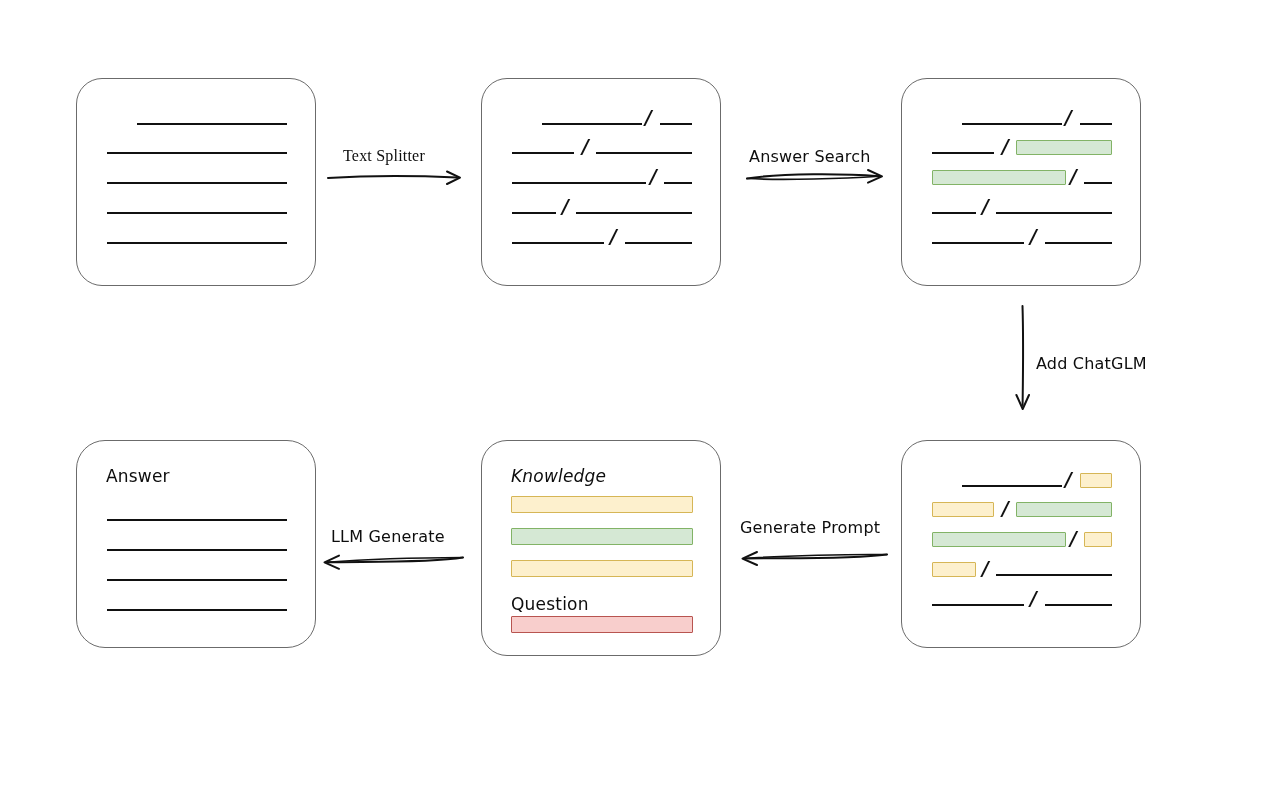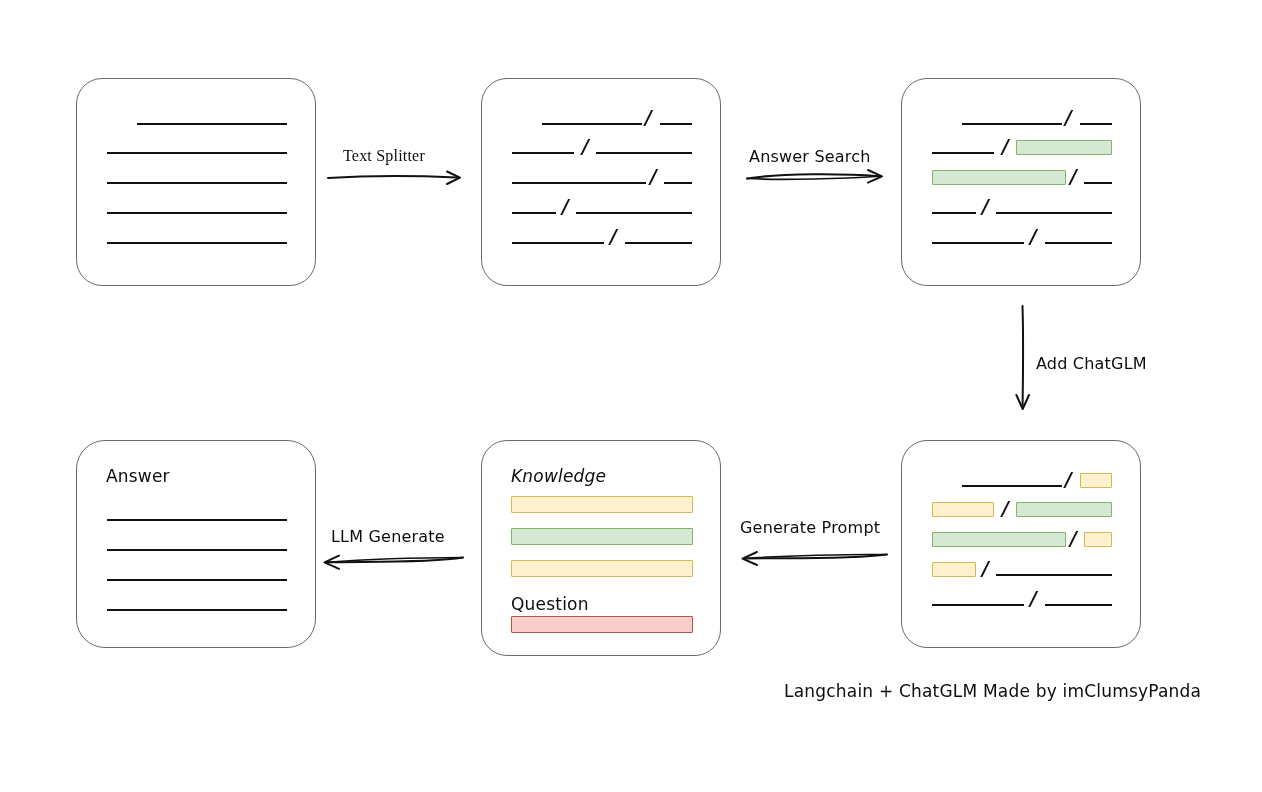--- a/index.html
+++ b/index.html
@@ -216,15 +216,14 @@
     <path d="M21,7 L6.5,13.6 L21,20" stroke="#111" stroke-width="2" fill="none" stroke-linejoin="round" stroke-linecap="round"></path>
   </svg>
 
   <div class="arrow-label" style="left:331px;top:527px;">LLM Generate</div>
   <svg class="arrow-svg" style="left:318px;top:549px;" width="148" height="26" viewBox="0 0 148 26">
     <path d="M145,8.5 C112,14 48,12.4 9,13.2" stroke="#111" stroke-width="2" fill="none" stroke-linecap="round"></path>
     <path d="M145,8.5 C112,8.6 48,10.2 9,13.2" stroke="#111" stroke-width="1.5" fill="none" stroke-linecap="round"></path>
     <path d="M21,6.6 L6.5,13.3 L21,19.8" stroke="#111" stroke-width="2" fill="none" stroke-linejoin="round" stroke-linecap="round"></path>
   </svg>
 
-  <div class="footer" style="left:784px;top:681px;">Langchain + ChatGLM Made by imClumsyPanda</div>
 
 </div>
 
 </body></html>

